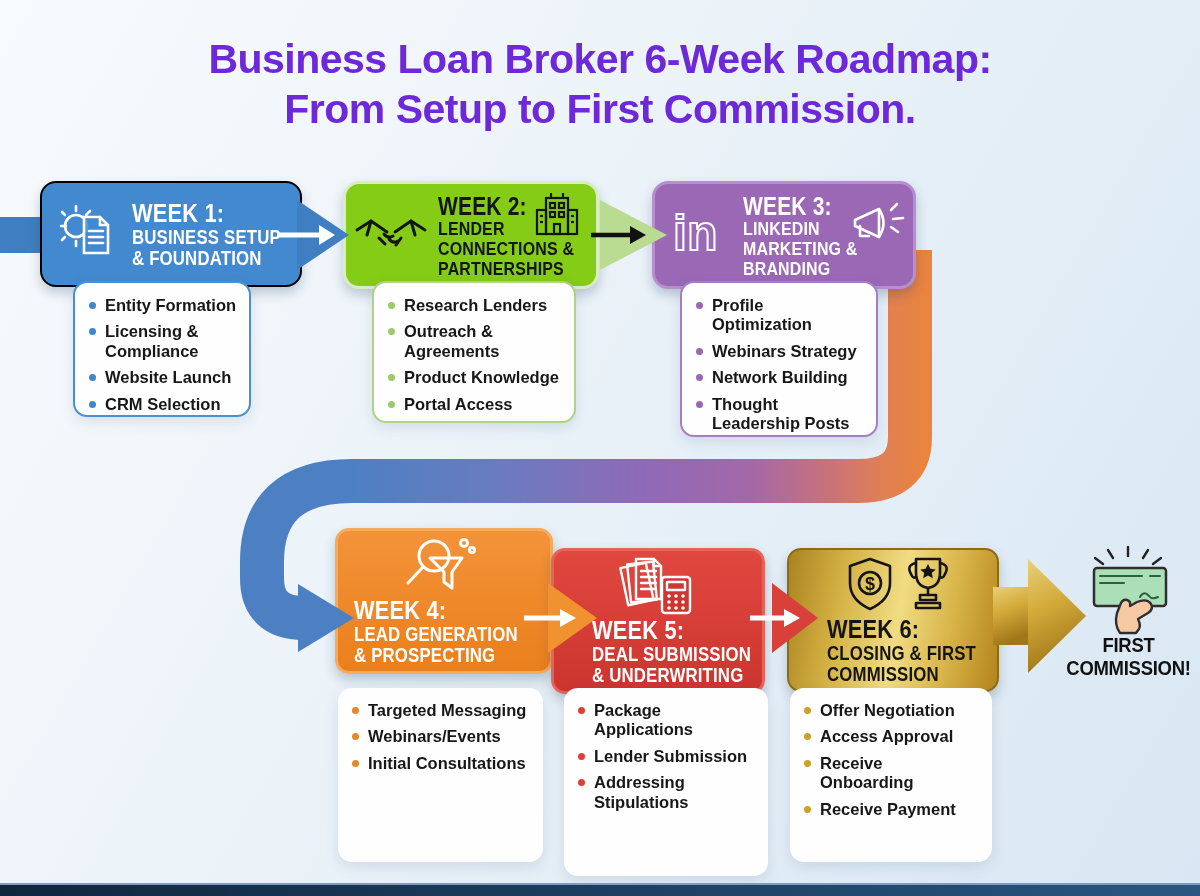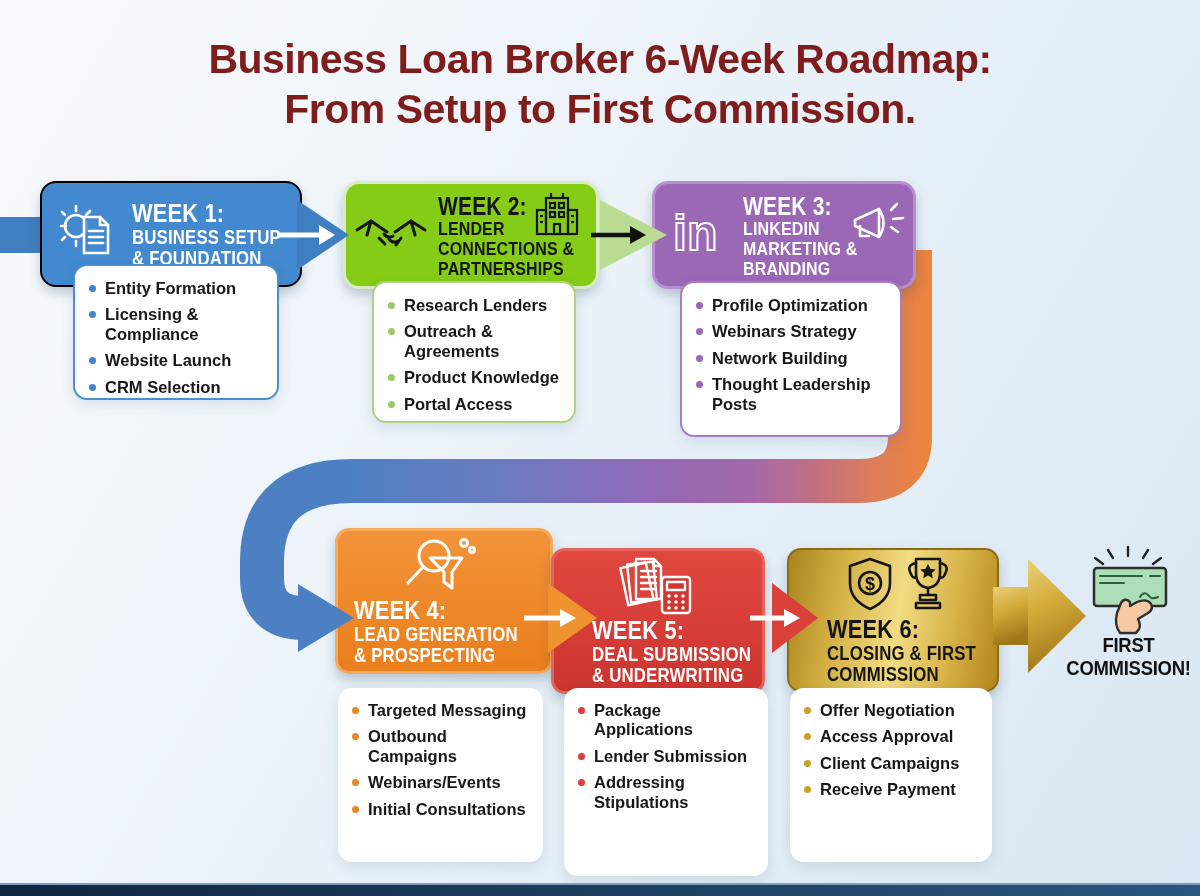--- a/index.html
+++ b/index.html
@@ -3,21 +3,21 @@
 <meta charset="utf-8">
 <style>
   html,body{margin:0;padding:0;}
   body{
     width:1200px;height:896px;overflow:hidden;position:relative;
     font-family:"Liberation Sans", sans-serif;
     background:linear-gradient(120deg,#f8fbfd 0%,#ecf3f9 40%,#d8e7f3 100%);
   }
   .abs{position:absolute;}
   
-  #title{left:0;top:34px;width:1200px;text-align:center;color:#7f1d1d;
+  #title{left:0;top:34px;width:1200px;text-align:center;color:#6d28d9;
     font-weight:800;font-size:41px;line-height:1.22;letter-spacing:-.5px;z-index:4;}
   
   #ribbon{left:0;top:0;z-index:1;}
   #ribbon-head{left:298px;top:584px;z-index:3;}
   
   #entry-bar{left:0;top:217px;width:44px;height:36px;background:#3f7fc1;z-index:2;}
   
   .wbox{border-radius:16px;z-index:2;box-shadow:0 6px 12px rgba(30,60,90,.25);}
   #b1{left:40px;top:181px;width:258px;height:102px;background:#4289cf;border:2px solid #000000;}
   #b2{left:343px;top:181px;width:250px;height:102px;background:#84cc16;border:3px solid #daedc2;}
@@ -30,23 +30,23 @@
   .hd{position:absolute;transform:scaleX(.84);transform-origin:left top;line-height:1.05;letter-spacing:.2px;white-space:nowrap;}
   .hd span{display:block;}
   .hd .hd-week{font-size:26px;font-weight:800;}
   .hd .hd-line{font-size:20px;font-weight:800;}
   .hd-light{color:#ffffff;}
   .hd-dark{color:#151515;}
   .hd-sm .hd-week{font-size:25px;}
   .hd-sm .hd-line{font-size:19px;}
   
   .card{background:#fefefe;border-radius:14px;z-index:2;box-shadow:0 5px 14px rgba(50,80,120,.13);padding:13px 12px 8px 12px;box-sizing:border-box;}
-  #c1{left:73px;top:264px;width:206px;height:136px;border:2px solid #4a90d0;}
+  #c1{left:73px;top:281px;width:178px;height:136px;border:2px solid #4a90d0;}
   #c2{left:372px;top:281px;width:204px;height:142px;border:2px solid #aed383;}
-  #c3{left:680px;top:281px;width:222px;height:156px;border:2px solid #a87cc0;}
+  #c3{left:680px;top:281px;width:198px;height:156px;border:2px solid #a87cc0;}
   #c4{left:338px;top:688px;width:205px;height:174px;}
   #c5{left:564px;top:688px;width:204px;height:188px;}
   #c6{left:790px;top:688px;width:202px;height:174px;}
   .card ul{list-style:none;margin:0;padding:0;}
   .card li{position:relative;padding-left:18px;margin-bottom:7px;font-size:16.5px;font-weight:600;color:#171717;line-height:1.18;}
   .card li::before{content:"";position:absolute;left:2px;top:6px;width:7px;height:7px;border-radius:50%;background:var(--acc);}
   #c1{--acc:#3f86cb;} #c2{--acc:#9cc96a;} #c3{--acc:#9a67b5;}
   #c4{--acc:#e8862b;} #c5{--acc:#d9403a;} #c6{--acc:#c9a227;}
   
   .arrow{z-index:3;}
@@ -223,21 +223,20 @@
   </svg>
   <div class="hd hd-light" style="left:16px;top:66px">
     <span class="hd-week">WEEK 4:</span>
     <span class="hd-line">LEAD GENERATION</span>
     <span class="hd-line">&amp; PROSPECTING</span>
   </div>
 </div>
 <div class="abs card" id="c4">
   <ul>
     <li>Targeted Messaging</li>
-    <li>Outbound Campaigns</li>
     <li>Webinars/Events</li>
     <li>Initial Consultations</li>
   </ul>
 </div>
 
 <svg class="abs arrow" style="left:520px;top:583px" width="78" height="70" viewBox="0 0 78 70">
   <polygon points="28,0 28,70 77,35" fill="#f0922f"></polygon>
   <line x1="4" y1="35" x2="40" y2="35" stroke="#fff" stroke-width="5"></line>
   <polygon points="40,26 40,44 56,35" fill="#fff"></polygon>
 </svg>
@@ -310,21 +309,21 @@
   <div class="hd hd-dark" style="left:38px;top:66px">
     <span class="hd-week">WEEK 6:</span>
     <span class="hd-line">CLOSING &amp; FIRST</span>
     <span class="hd-line">COMMISSION</span>
   </div>
 </div>
 <div class="abs card" id="c6">
   <ul>
     <li>Offer Negotiation</li>
     <li>Access Approval</li>
-    <li>Client Campaigns</li>
+    <li>Receive Onboarding</li>
     <li>Receive Payment</li>
   </ul>
 </div>
 
 <svg class="abs arrow" style="left:993px;top:558px" width="95" height="116" viewBox="0 0 95 116">
   <defs>
     <linearGradient id="goldGrad" x1="0" y1="0" x2="0.25" y2="1">
       <stop offset="0" stop-color="#e9d077"></stop>
       <stop offset="0.45" stop-color="#d4ab3b"></stop>
       <stop offset="1" stop-color="#a07718"></stop>

